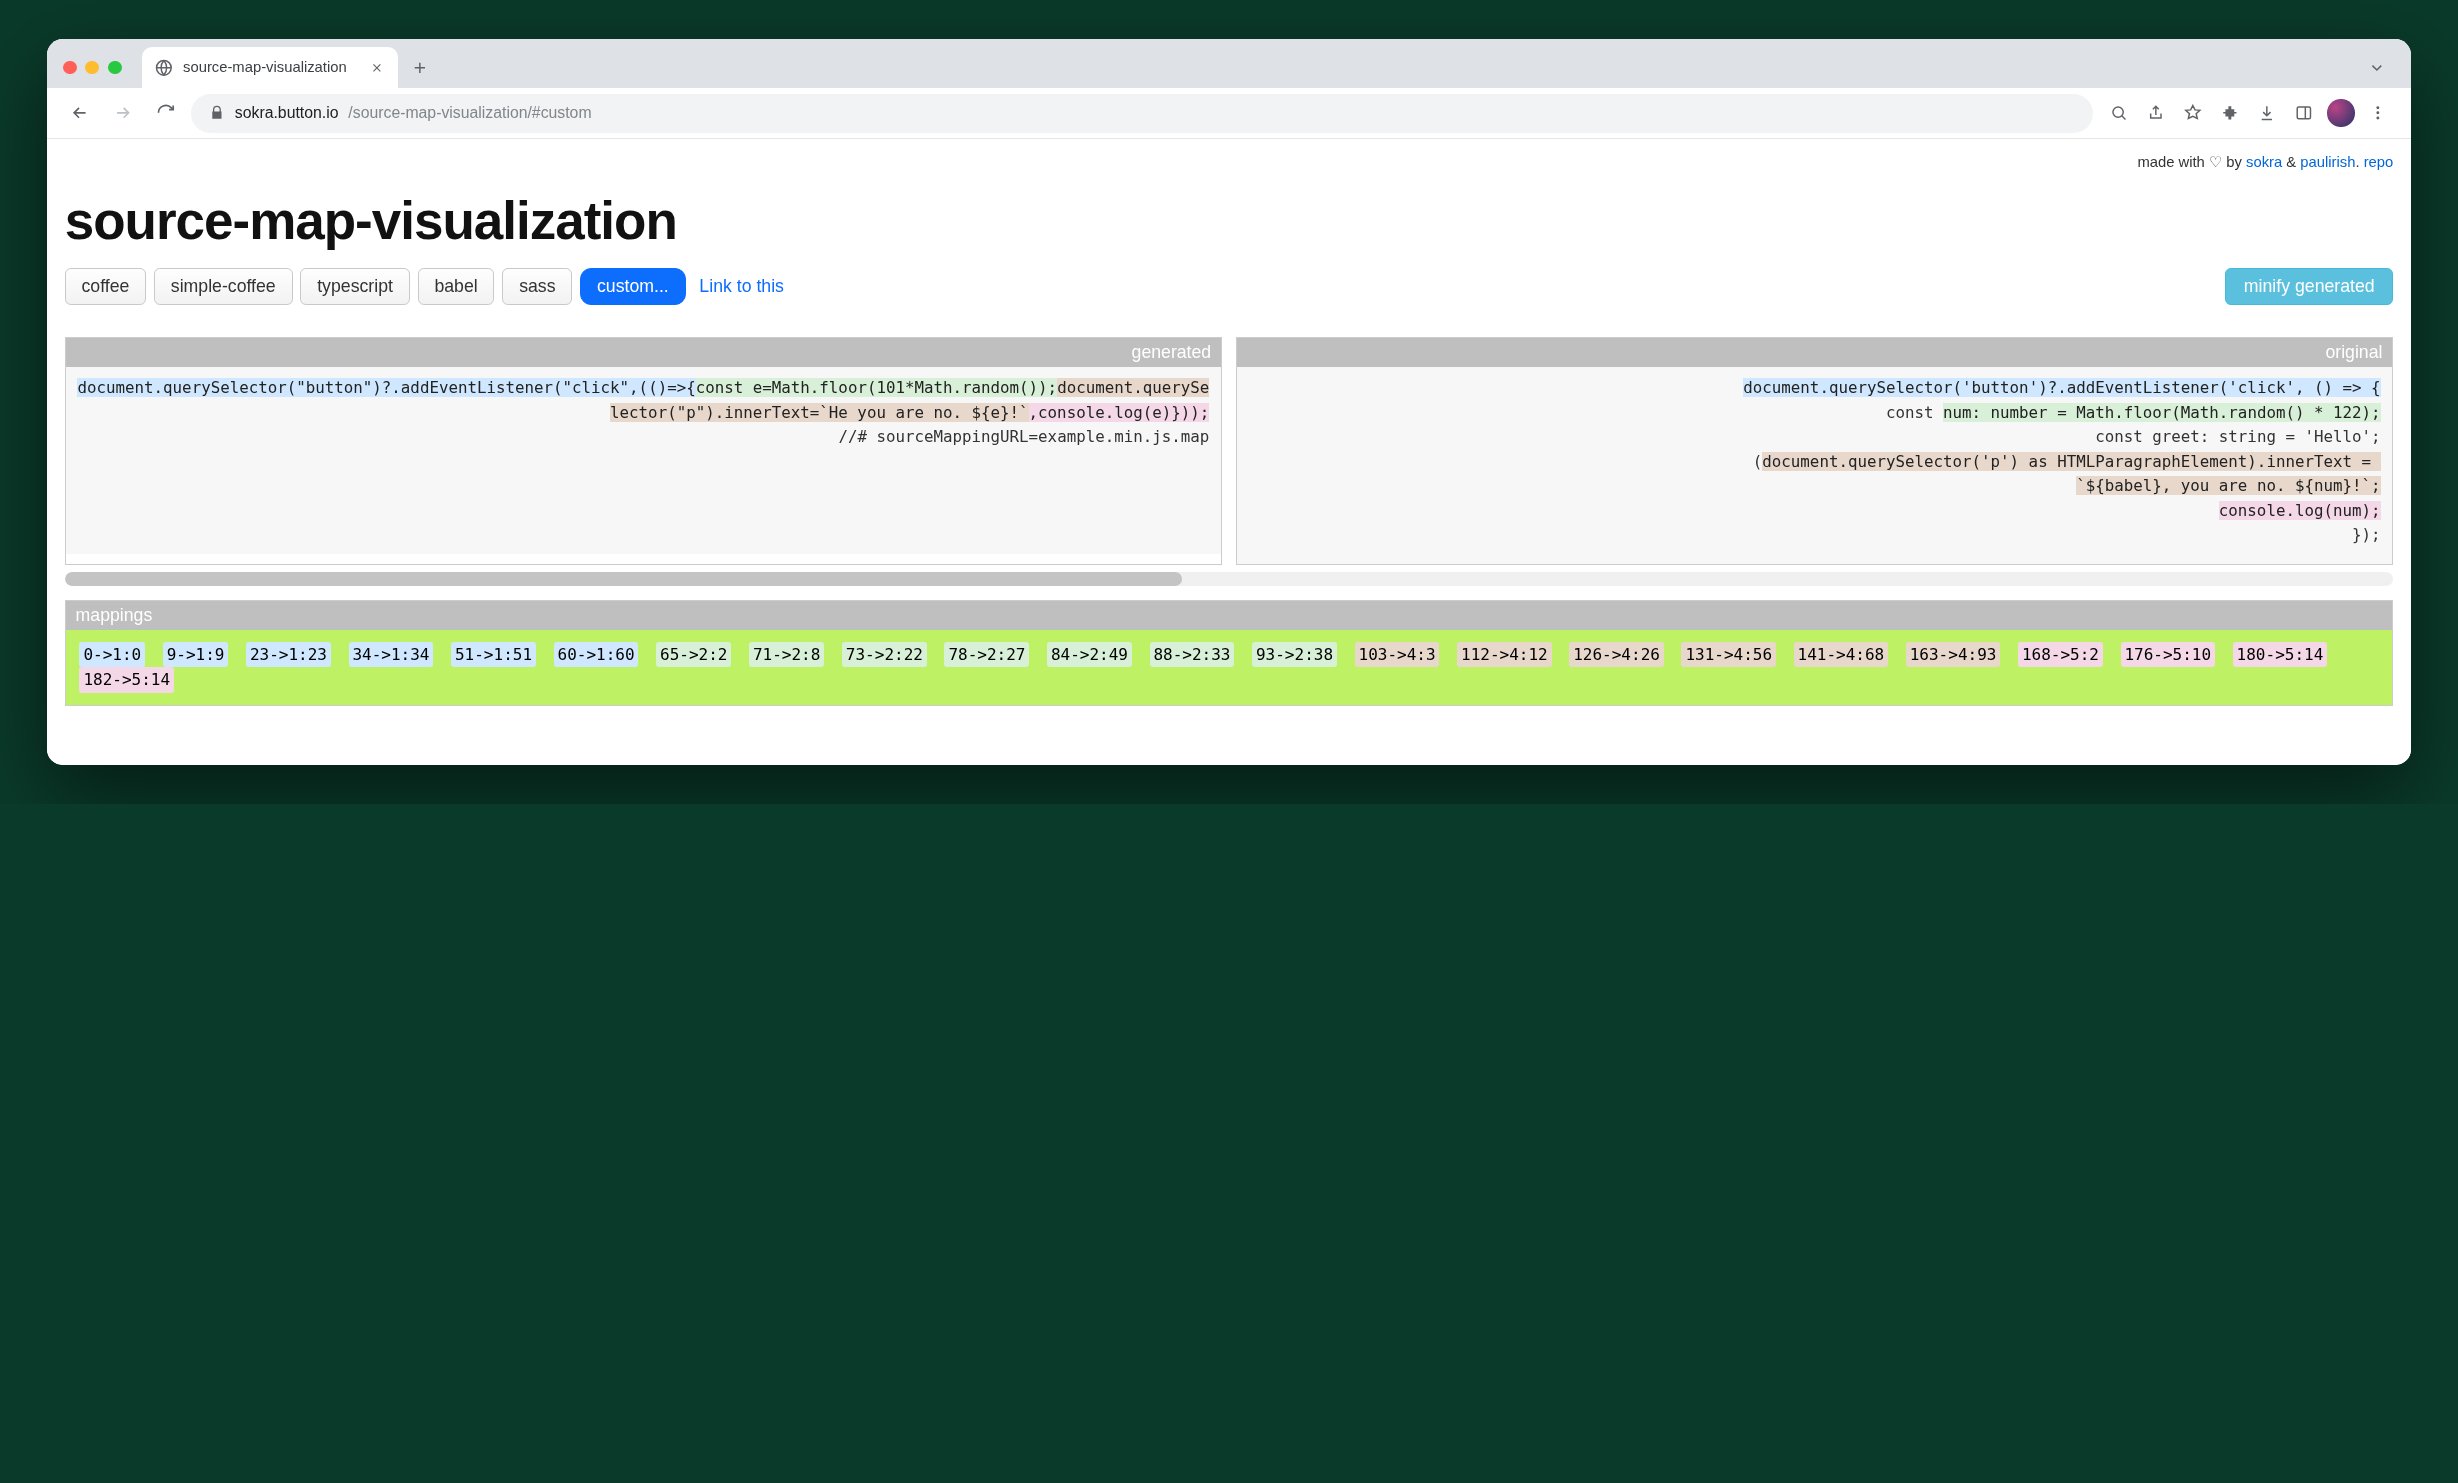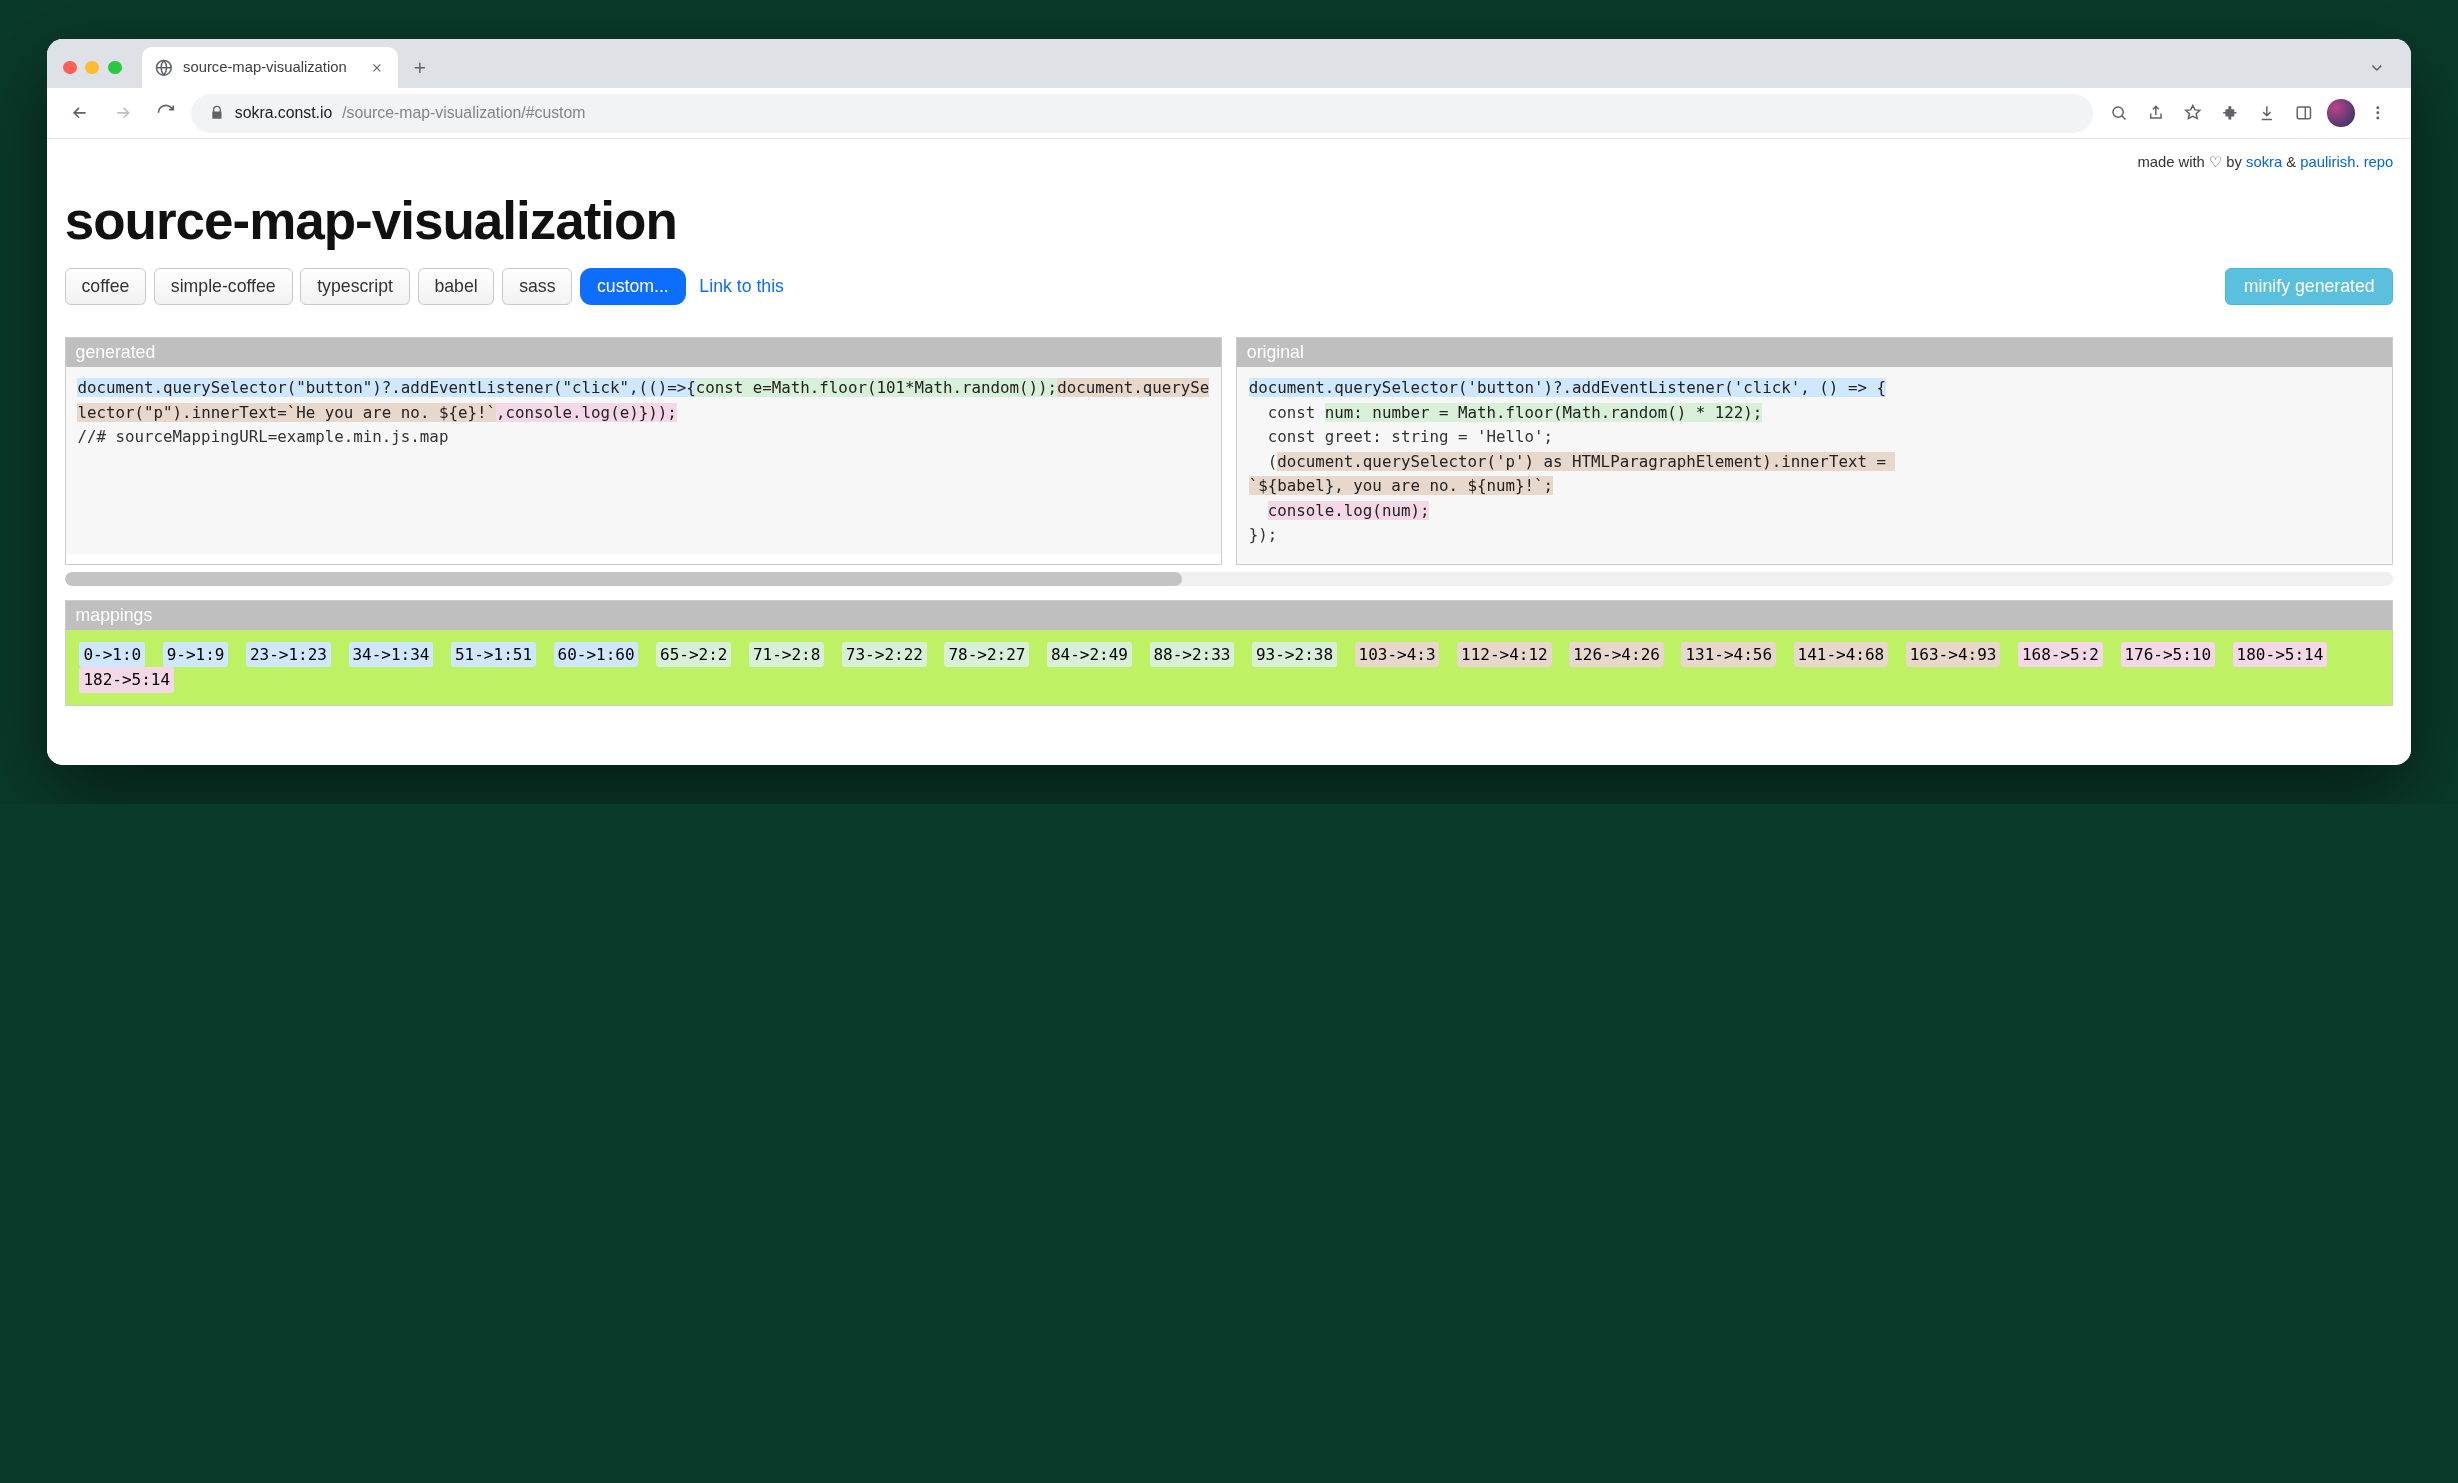--- a/index.html
+++ b/index.html
@@ -116,21 +116,21 @@
 .minify-btn {
   margin-left:auto;
   background:#5bc0de;
   border:1px solid #46b8da;
   color:#fff;
   border-radius:5.9px;
   padding: 6.9px 17.7px;
   font-size:17.7px;
   cursor:pointer;
 }
-.panels { display:flex; gap:13.8px; margin-bottom: 5.9px; align-items: stretch; }
+.panels { display:flex; gap:13.8px; margin-bottom: 5.9px; align-items: stretch; text-align: right; }
 .panel {
   flex:1;
   border:1px solid #ccc;
 }
 .panel-header {
   background:#bfbfbf;
   color:#fff;
   padding: 3.9px 9.9px;
   font-size:17.7px;
 }
@@ -239,21 +239,21 @@
       <svg width="19.7" height="19.7" viewBox="0 0 24 24" stroke="currentColor" stroke-width="2" fill="none">
           <path d="M3 12a9 9 0 0115.5-6.3L21 8M21 3v5h-5"></path>
         </svg>
     </div>
     <div class="omnibox">
       <span class="lock">
         <svg width="15.8" height="15.8" viewBox="0 0 24 24" fill="currentColor">
             <path d="M6 10V7a6 6 0 1112 0v3h1v11H5V10h1zm2 0h8V7a4 4 0 10-8 0v3z"></path>
           </svg>
       </span>
-      <span>sokra.const.io</span>
+      <span>sokra.button.io</span>
         <span class="url-dim">/source-map-visualization/#custom</span>
     </div>
     <div class="toolbar-actions">
       <div class="nav-btn">
           <svg width="17.7" height="17.7" viewBox="0 0 24 24" stroke="currentColor" stroke-width="2" fill="none">
             <circle cx="11" cy="11" r="7"></circle>
             <path d="M21 21l-5-5"></path>
           </svg>
         </div>
       <div class="nav-btn">

